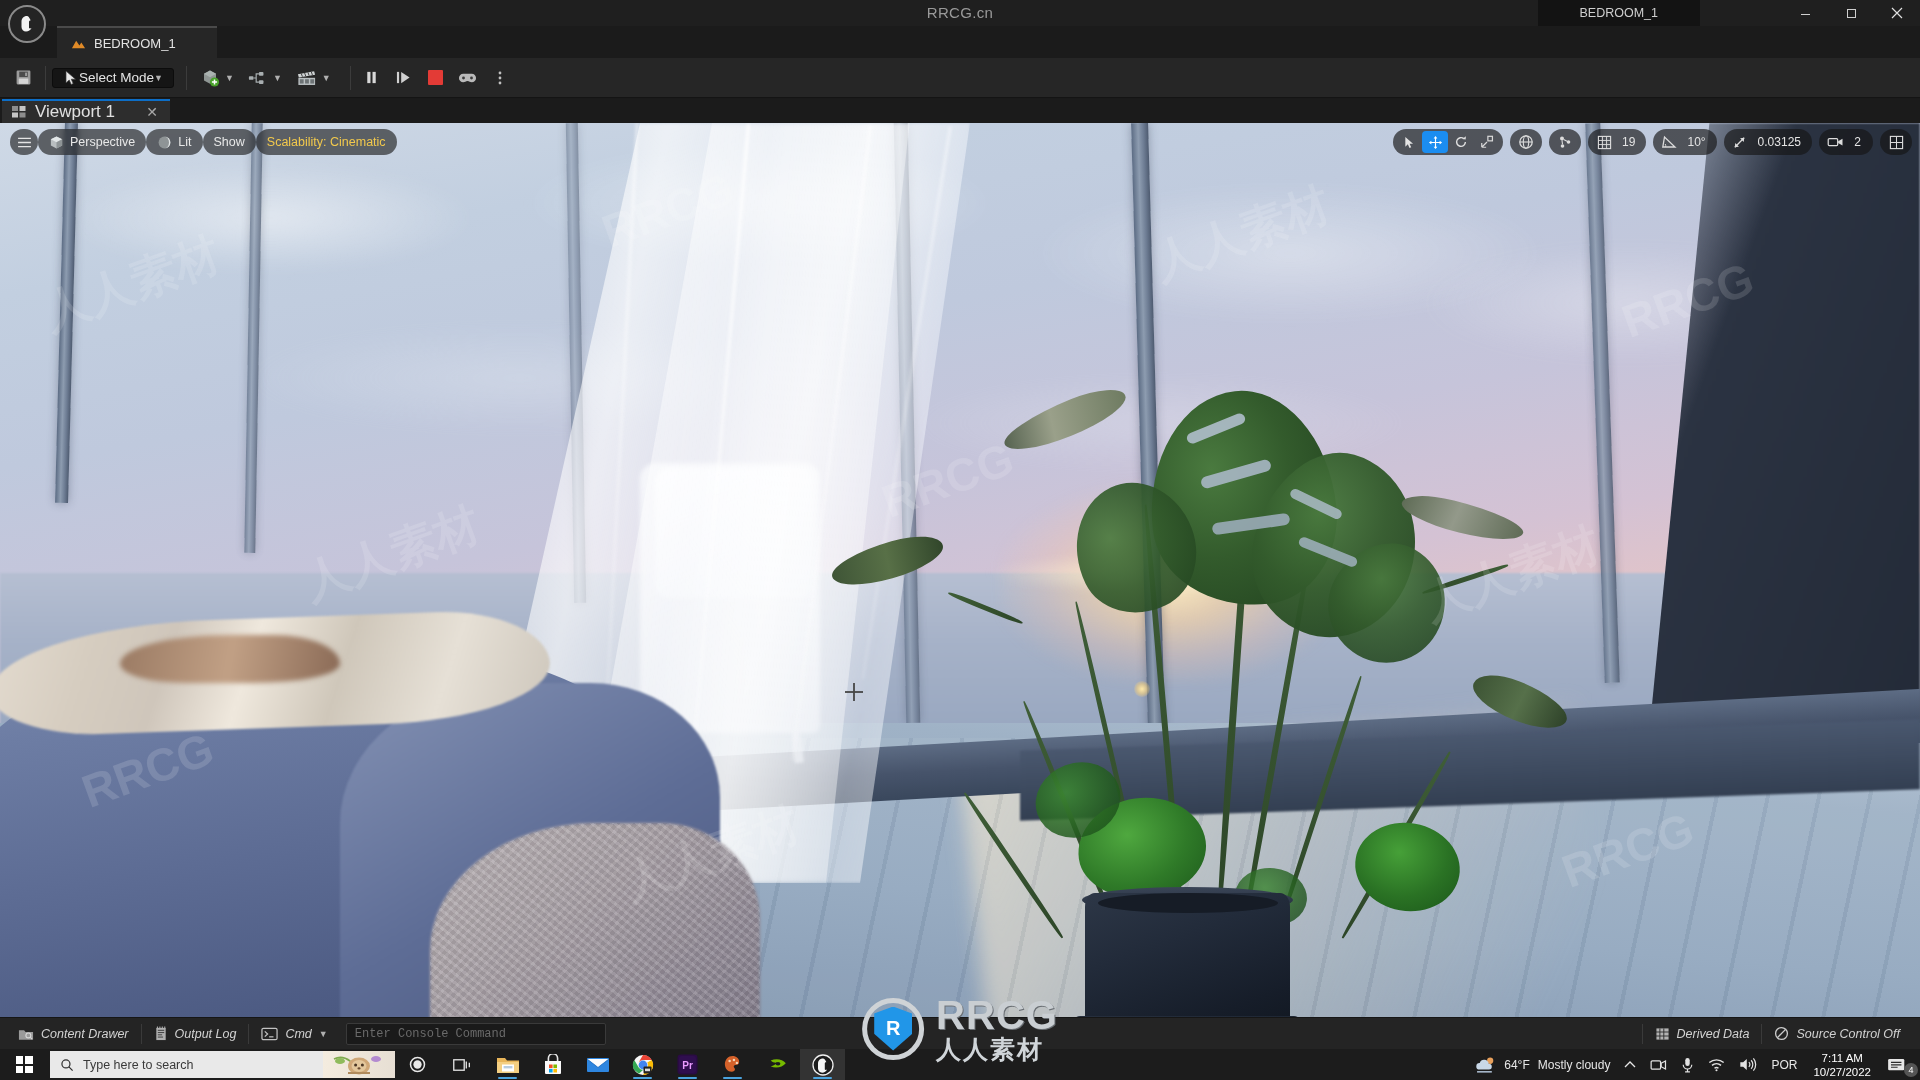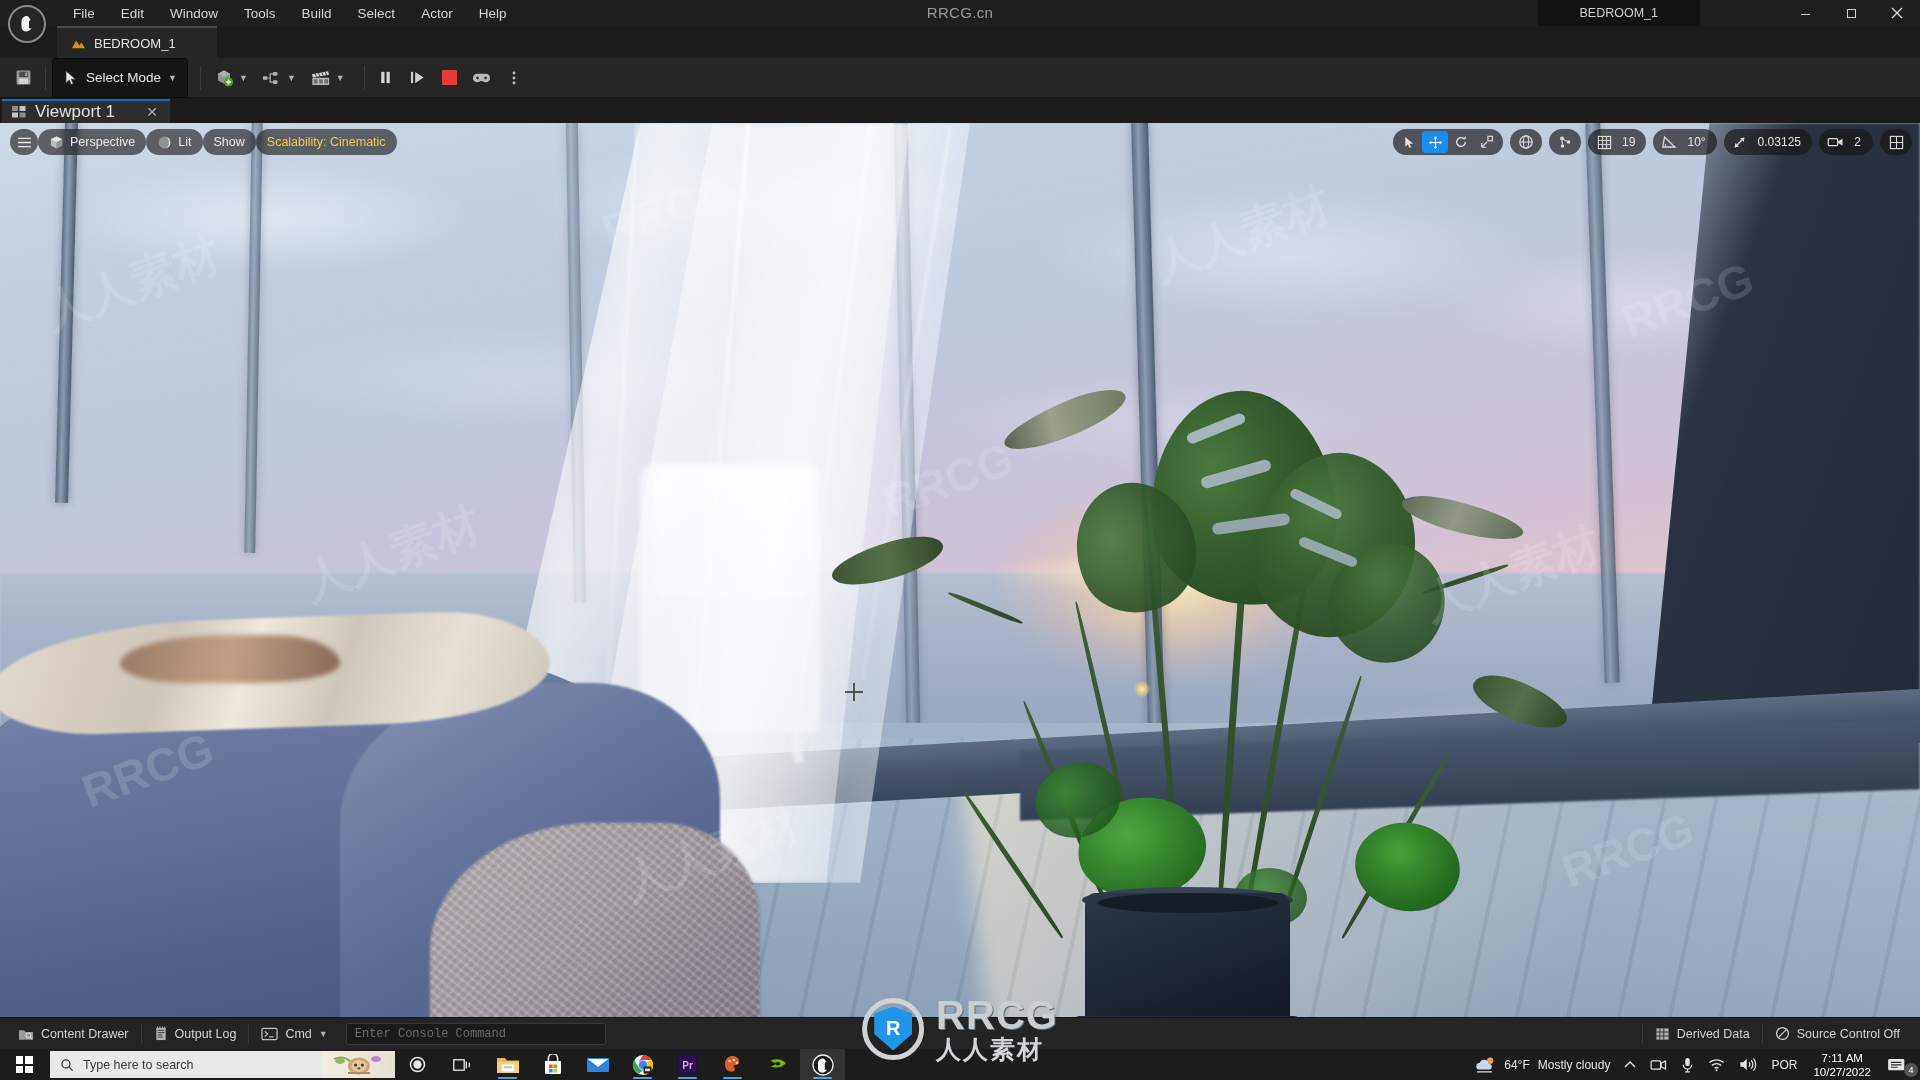--- a/index.html
+++ b/index.html
@@ -79,22 +79,22 @@
     border-bottom: 1px solid #141414;
   }
   .tb-sep { width: 1px; height: 24px; background: #3c3c3c; margin: 0 6px; }
   .tb-btn {
     height: 30px; display: flex; align-items: center; gap: 5px;
     padding: 0 7px; border-radius: 3px; color: #d6d6d6; font-size: 13px;
     cursor: default;
   }
   .select-mode {
     background: #151515; border: 1px solid #0c0c0c;
-    height: 40px; border-radius: 3px;
-    display: flex; align-items: center; gap: 7px; padding: 0 10px;
+    height: 20px; border-radius: 3px;
+    display: flex; align-items: center; gap: 0; padding: 0 10px;
     font-size: 13.5px; color: #e4e4e4;
   }
   .caret { font-size: 9px; color: #b0b0b0; display:inline-block; }
   .settings-btn {
     position: absolute; right: 12px; top: 5px; height: 30px;
     display: flex; align-items: center; gap: 22px; padding: 0 8px;
     font-size: 13.5px; color: #d6d6d6; border-radius: 3px; margin-top: 44px;
   }
 
   
@@ -420,21 +420,21 @@
 
   
   .statusbar {
     position: absolute; top: 1017px; left: 0; width: 1920px; height: 32px;
     background: #242424;
     display: flex; align-items: center;
     border-top: 1px solid #161616;
   }
   .sb-item {
     height: 26px; display: flex; align-items: center; gap: 7px;
-    padding: 0 12px; font-size: 12.5px; color: #d2d2d2;
+    padding: 0 12px; font-size: 12.5px; color: #d2d2d2; font-style: italic;
   }
   .sb-sep { width: 1px; height: 20px; background: #3a3a3a; }
   .console-input {
     width: 260px; height: 22px; background: #1a1a1a;
     border: 1px solid #3a3a3a; border-radius: 2px;
     margin-left: 6px; padding: 0 8px;
     color: #6a6a6a; font-size: 12px;
     font-family: "Liberation Mono", monospace;
     display: flex; align-items: center;
   }
@@ -490,30 +490,20 @@
     display: flex; align-items: center; justify-content: center;
   }
   svg { display: block; }
 </style>
 </head>
 <body>
 
 <div id="app">
 
   <div class="titlebar">
-    <div class="menu-strip">
-      <div class="menu-item">File</div>
-      <div class="menu-item">Edit</div>
-      <div class="menu-item">Window</div>
-      <div class="menu-item">Tools</div>
-      <div class="menu-item">Build</div>
-      <div class="menu-item">Select</div>
-      <div class="menu-item">Actor</div>
-      <div class="menu-item">Help</div>
-    </div>
     <div class="title-center">RRCG.cn</div>
     <div class="titlebar-doc">BEDROOM_1</div>
     <div class="wincontrols">
       <div>
         <svg width="11" height="11" viewBox="0 0 11 11">
             <rect x="1" y="6" width="9" height="1" fill="#cfcfcf"></rect>
           </svg>
       </div>
       <div>
         <svg width="11" height="11" viewBox="0 0 11 11">

